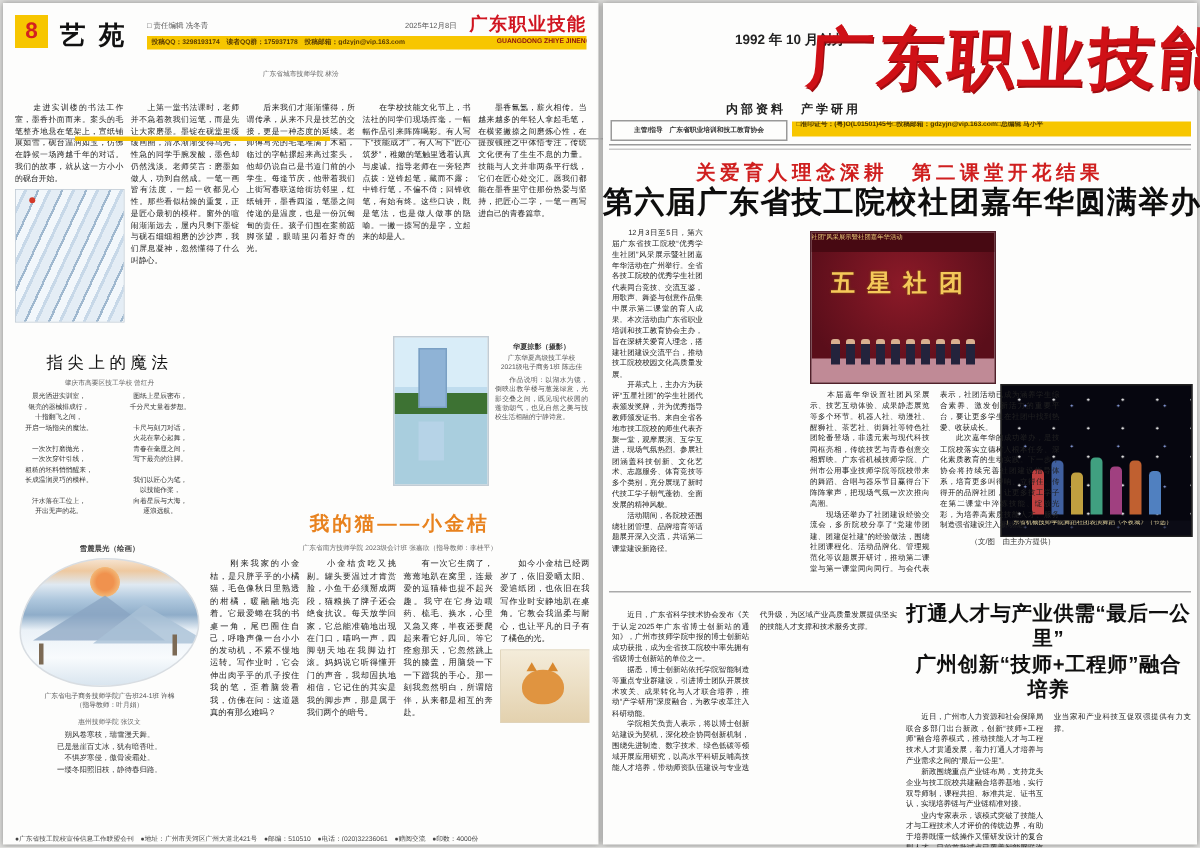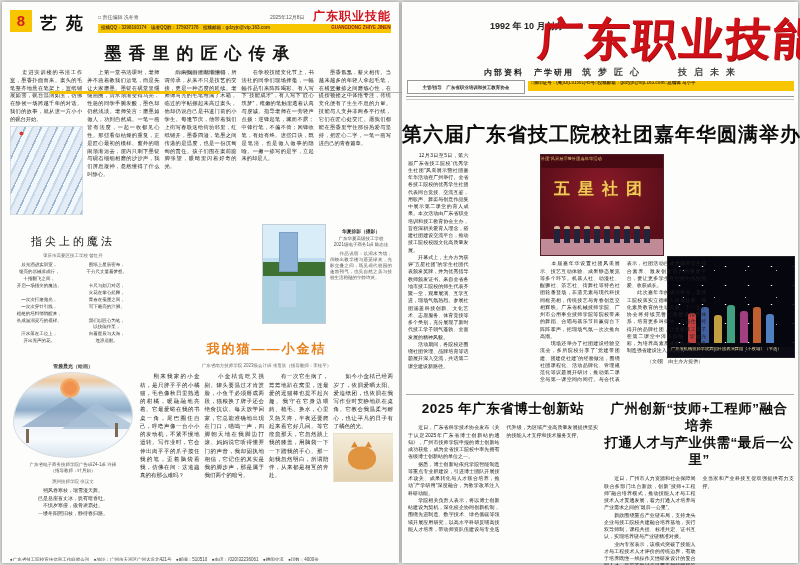--- a/index.html
+++ b/index.html
@@ -104,21 +104,20 @@
     <div class="abs ybar clip" style="left:96px;top:22px;right:8px;height:9px;">
       <div class="s50" style="padding:1px 6px;">
         <div class="barline">
           <span>投稿QQ：3298193174　读者QQ群：175937178　投稿邮箱：gdzyjn@vip.163.com</span>
           <span style="color:#8a1010;">GUANGDONG ZHIYE JINENG</span>
         </div>
       </div>
     </div>
 
     <div class="abs ctr" style="left:8px;top:40px;right:8px;">
-      <div class="a1-title">墨香里的匠心传承</div>
       <div class="clip" style="height:8px;margin-top:2px;">
         <div class="s50 ctr"><span class="authline">广东省城市技师学院 林汾</span></div>
       </div>
     </div>
     <div class="abs clip" style="left:8px;top:66px;width:381px;height:160px;">
       <div class="s50 cols" style="height:320px;">
         <div style="display:flex;flex-direction:column;">
           <div class="bodytxt just">　　走进实训楼的书法工作室，墨香扑面而来。案头的毛笔整齐地悬在笔架上，宣纸铺展如雪，砚台温润如玉，仿佛在静候一场跨越千年的对话。我们的故事，就从这一方小小的砚台开始。</div>
           <div class="photo-press" style="margin-top:6px;width:100%;height:176px;position:relative;">
             <div class="press-dot abs" style="left:18px;top:10px;"></div>
@@ -239,30 +238,30 @@
   </div>
 
   <div class="page" id="rp">
 
     <div class="abs founded" style="left:88px;top:18px;">1992 年 10 月创办</div>
     <div class="abs internal ctr" style="left:72px;top:65px;width:110px;">内部资料　产学研用</div>
     <div class="abs supbox clip" style="left:5px;top:78px;width:116px;height:12px;">
       <div class="s50" style="padding-top:1px;"><span class="suptxt">主管/指导　广东省职业培训和技工教育协会</span></div>
     </div>
     <div class="abs rp-title" style="left:136px;top:8px;">广东职业技能</div>
-    <div class="abs slogan ctr" style="left:150px;top:64px;width:220px;">筑梦匠心　　技启未来</div>
     <div class="abs infobar clip" style="left:126px;top:79px;right:4px;height:10px;">
       <div class="s50" style="display:flex;justify-content:space-between;padding:1px 6px;width:200%;box-sizing:border-box;">
         <span class="infoitem">□准印证号：(粤)O(L01501)45号</span>
         <span class="infoitem">□投稿邮箱：gdzyjn@vip.163.com</span>
         <span class="infoitem">□总编辑 马小平</span>
       </div>
     </div>
     <div class="abs mast-rule" style="left:4px;right:4px;top:94px;"></div>
 
+    <div class="abs ctr kicker" style="left:0;right:0;top:104px;">关爱育人理念深耕　第二课堂开花结果</div>
     <div class="abs ctr headline" style="left:0;right:0;top:119px;">第六届广东省技工院校社团嘉年华圆满举办</div>
 
     <div class="abs clip" style="left:6px;top:150px;width:128px;height:238px;">
       <div class="s50 colset2 bodytxt just pre" style="height:476px;font-size:10px;line-height:1.45;">　　12月3日至5日，第六届广东省技工院校“优秀学生社团”风采展示暨社团嘉年华活动在广州举行。全省各技工院校的优秀学生社团代表同台竞技、交流互鉴，用歌声、舞姿与创意作品集中展示第二课堂的育人成果。本次活动由广东省职业培训和技工教育协会主办，旨在深耕关爱育人理念，搭建社团建设交流平台，推动技工院校校园文化高质量发展。
 　　开幕式上，主办方为获评“五星社团”的学生社团代表颁发奖牌，并为优秀指导教师颁发证书。来自全省各地市技工院校的师生代表齐聚一堂，观摩展演、互学互进，现场气氛热烈。参展社团涵盖科技创新、文化艺术、志愿服务、体育竞技等多个类别，充分展现了新时代技工学子朝气蓬勃、全面发展的精神风貌。
 　　活动期间，各院校还围绕社团管理、品牌培育等话题展开深入交流，共话第二课堂建设新路径。</div>
     </div>
 
     <div class="abs photo-award" style="left:138px;top:152px;width:122px;height:100px;">
       <div class="award-banner clip">
@@ -303,33 +302,32 @@
         <div class="bodytxt just" style="font-size:10px;line-height:1.45;">　　本届嘉年华设置社团风采展示、技艺互动体验、成果静态展览等多个环节。机器人社、动漫社、醒狮社、茶艺社、街舞社等特色社团轮番登场，非遗元素与现代科技同框亮相，传统技艺与青春创意交相辉映。广东省机械技师学院、广州市公用事业技师学院等院校带来的舞蹈、合唱与器乐节目赢得台下阵阵掌声，把现场气氛一次次推向高潮。</div>
         <div class="bodytxt just" style="font-size:10px;line-height:1.45;">　　现场还举办了社团建设经验交流会，多所院校分享了“党建带团建、团建促社建”的经验做法，围绕社团课程化、活动品牌化、管理规范化等议题展开研讨，推动第二课堂与第一课堂同向同行。与会代表表示，社团活动已成为涵养学生综合素养、激发创新活力的重要平台，要让更多学生在社团中找到热爱、收获成长。</div>
         <div class="bodytxt just" style="font-size:10px;line-height:1.45;">　　此次嘉年华的成功举办，是技工院校落实立德树人根本任务、深化素质教育的生动实践。下一步，协会将持续完善社团建设指导体系，培育更多叫得响、立得住、传得开的品牌社团，让更多技工学子在第二课堂中淬炼技能、绽放光彩，为培养高素质技能人才、服务制造强省建设注入新动能。</div>
         <div class="byline">（文/图　由主办方提供）</div>
       </div>
     </div>
 
     <div class="abs rule2" style="left:4px;right:4px;top:392px;"></div>
 
     <div class="abs" style="left:6px;top:399px;width:190px;">
-      <div class="ctr art-title">2025 年广东省博士创新站</div>
       <div class="clip" style="height:118px;margin-top:6px;">
         <div class="s50 colset2" style="height:236px;">
           <div class="bodytxt just pre" style="font-size:10px;line-height:1.45;">　　近日，广东省科学技术协会发布《关于认定2025年广东省博士创新站的通知》，广州市技师学院申报的博士创新站成功获批，成为全省技工院校中率先拥有省级博士创新站的单位之一。
 　　据悉，博士创新站依托学院智能制造等重点专业群建设，引进博士团队开展技术攻关、成果转化与人才联合培养，推动“产学研用”深度融合，为教学改革注入科研动能。</div>
           <div class="bodytxt just pre" style="font-size:10px;line-height:1.45;">　　学院相关负责人表示，将以博士创新站建设为契机，深化校企协同创新机制，围绕先进制造、数字技术、绿色低碳等领域开展应用研究，以高水平科研反哺高技能人才培养，带动师资队伍建设与专业迭代升级，为区域产业高质量发展提供坚实的技能人才支撑和技术服务支撑。</div>
         </div>
       </div>
     </div>
 
     <div class="abs" style="left:202px;top:399px;width:190px;">
+      <div class="ctr art-title">打通人才与产业供需“最后一公里”</div>
       <div class="ctr art-title">广州创新“技师+工程师”融合培养</div>
-      <div class="ctr art-title">打通人才与产业供需“最后一公里”</div>
       <div class="clip" style="height:118px;margin-top:6px;">
         <div class="s50 colset2" style="height:236px;">
           <div class="bodytxt just pre" style="font-size:10px;line-height:1.45;">　　近日，广州市人力资源和社会保障局联合多部门出台新政，创新“技师+工程师”融合培养模式，推动技能人才与工程技术人才贯通发展，着力打通人才培养与产业需求之间的“最后一公里”。
 　　新政围绕重点产业链布局，支持龙头企业与技工院校共建融合培养基地，实行双导师制，课程共担、标准共定、证书互认，实现培养链与产业链精准对接。</div>
           <div class="bodytxt just pre" style="font-size:10px;line-height:1.45;">　　业内专家表示，该模式突破了技能人才与工程技术人才评价的传统边界，有助于培养既懂一线操作又懂研发设计的复合型人才。目前首批试点已覆盖智能网联汽车、工业机器人、低空经济等重点领域，预计每年培养融合型人才超千人，为制造业当家和产业科技互促双强提供有力支撑。</div>
         </div>
       </div>
     </div>
   </div>
 </div>

